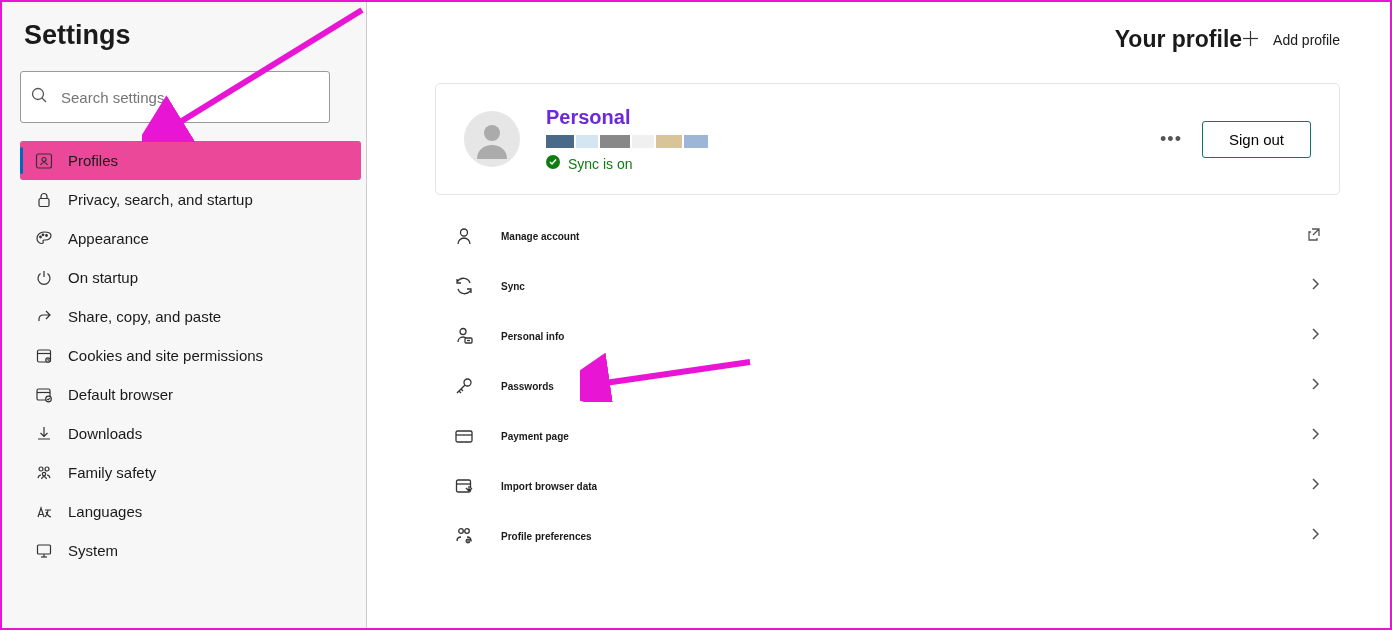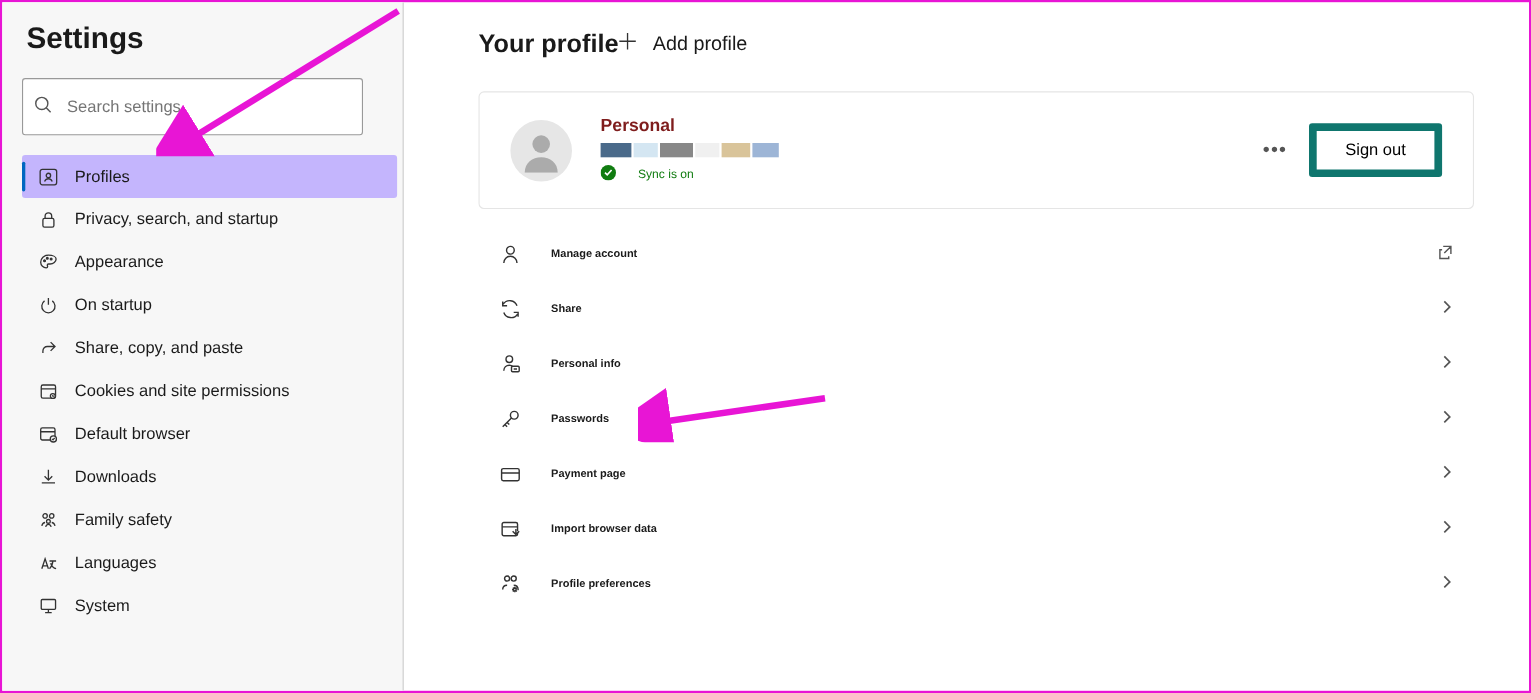--- a/index.html
+++ b/index.html
@@ -56,21 +56,21 @@
     .nav-item {
       height: 39px;
       display: flex;
       align-items: center;
       padding: 0 0 0 14px;
       border-radius: 3px;
       cursor: pointer;
       position: relative;
     }
     .nav-item.active {
-      background: #c4b5fd;
+      background: #ec4899;
     }
     .nav-item.active::before {
       content: '';
       position: absolute;
       left: 0;
       top: 6px;
       bottom: 6px;
       width: 3px;
       background: #0067c0;
       border-radius: 2px;
@@ -88,34 +88,35 @@
       font-size: 15px;
       color: #1a1a1a;
     }
     .main {
       flex: 1;
       padding: 24px 50px 0 68px;
       position: relative;
     }
     .main-header {
       display: flex;
-      justify-content: flex-start;
+      justify-content: flex-end;
       align-items: center;
       margin-bottom: 30px;
+      margin-left: 40px;
     }
     .main-title {
       font-size: 23px;
       font-weight: 600;
       color: #1a1a1a;
     }
     .add-profile {
       display: flex;
       align-items: center;
       gap: 14px;
-      font-size: 18px;
+      font-size: 14px;
       color: #1a1a1a;
       cursor: pointer;
     }
     .profile-card {
       border: 1px solid #e5e5e5;
       border-radius: 5px;
       padding: 22px 28px;
       display: flex;
       align-items: center;
       margin-bottom: 16px;
@@ -125,47 +126,47 @@
       height: 56px;
       border-radius: 50%;
       background: #e6e6e6;
       display: flex;
       align-items: center;
       justify-content: center;
       flex-shrink: 0;
     }
     .profile-info { margin-left: 26px; flex: 1; }
     .profile-name {
-      font-size: 16px;
+      font-size: 20px;
       font-weight: 600;
-      color: #7f1d1d;
+      color: #6d28d9;
       margin-bottom: 6px;
     }
     .email-blur {
       display: flex;
       gap: 2px;
       margin-bottom: 7px;
     }
     .blur-seg { height: 13px; }
     .sync-status {
       display: flex;
       align-items: center;
-      gap: 20px;
-      font-size: 11px;
+      gap: 8px;
+      font-size: 14px;
       color: #107c10;
     }
     .more-btn {
       font-size: 18px;
       letter-spacing: 1px;
       color: #555;
       margin-right: 20px;
       cursor: pointer;
     }
     .signout-btn {
-      border: 7px solid #0f766e;
+      border: 1px solid #0f766e;
       background: #fff;
       padding: 9px 26px;
       font-size: 15px;
       border-radius: 3px;
       cursor: pointer;
     }
     .menu-list { margin-top: 8px; }
     .menu-item {
       display: flex;
       align-items: center;
@@ -378,21 +379,21 @@
             <path d="M6 3h7v7M13 3L7 9M11 12v2H3V6h2"></path>
           </svg>
       </span>
     </div>
     <div class="menu-item">
       <span class="menu-icon">
         <svg width="20" height="20" viewBox="0 0 20 20" fill="none" stroke="#333" stroke-width="1.3">
             <path d="M16 7a7 7 0 00-12.5-1.5M4 13a7 7 0 0012.5 1.5M3 3v4h4M17 17v-4h-4"></path>
           </svg>
       </span>
-      <span class="menu-label">Share</span>
+      <span class="menu-label">Sync</span>
       <span class="menu-chevron">
         <svg width="14" height="14" viewBox="0 0 14 14" fill="none" stroke="#555" stroke-width="1.5">
             <path d="M5 2l5 5-5 5"></path>
           </svg>
       </span>
     </div>
     <div class="menu-item">
       <span class="menu-icon">
         <svg width="20" height="20" viewBox="0 0 20 20" fill="none" stroke="#333" stroke-width="1.3">
             <circle cx="9" cy="5.5" r="3"></circle>

